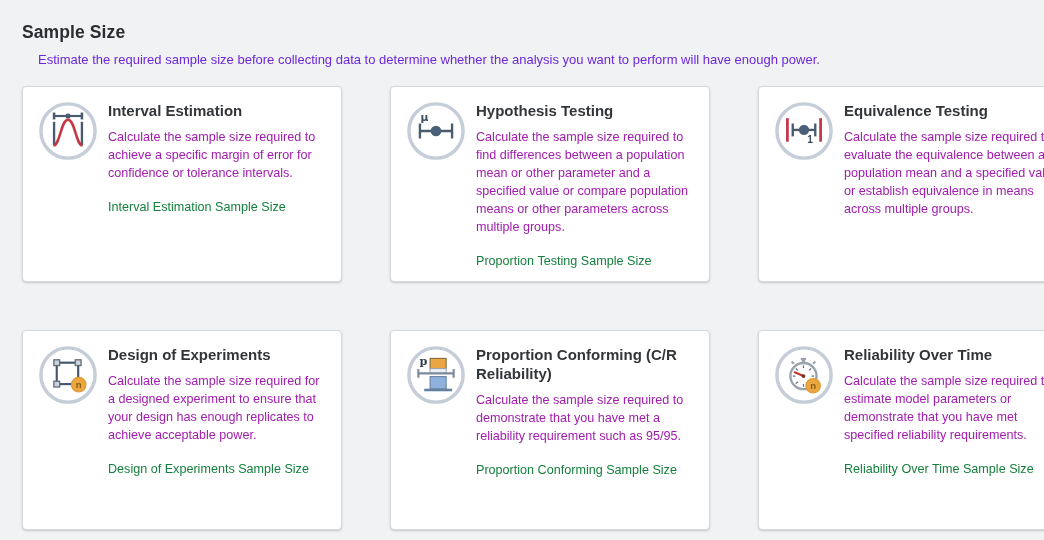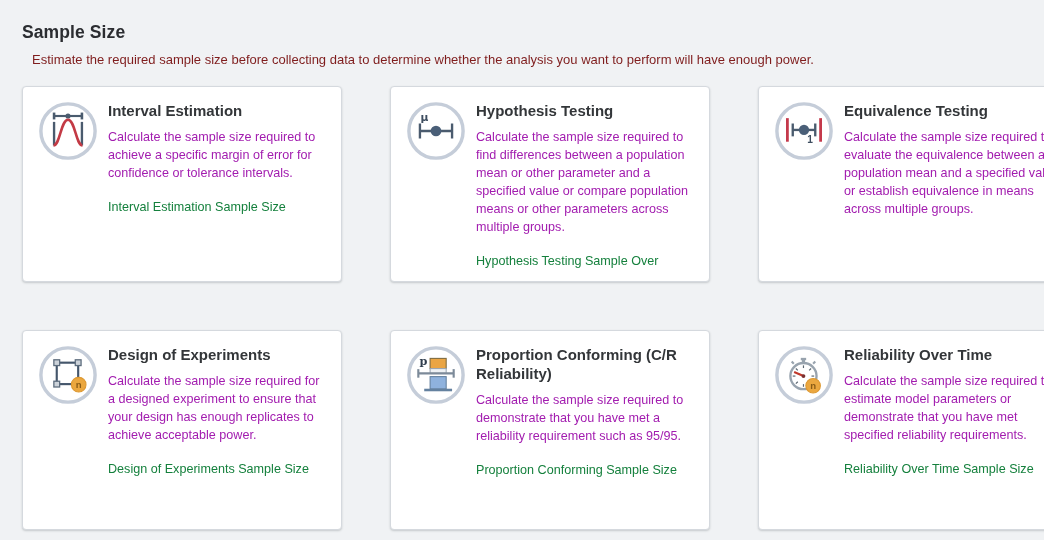--- a/index.html
+++ b/index.html
@@ -8,21 +8,21 @@
     background:#f0f2f4;
     font-family:"Liberation Sans","DejaVu Sans",sans-serif;
     -webkit-font-smoothing:antialiased;
   }
   .page{padding:22px 0 0 22px;}
   .page-title{
     font-size:17.5px;font-weight:700;color:#2b2d31;
     margin:0 4px 9px 0;letter-spacing:.1px;
   }
   .page-subtitle{
-    font-size:13px;color:#7f1d1d;margin:0 0 19px 10px;
+    font-size:13px;color:#6d28d9;margin:0 0 19px 16px;
   }
   .card-grid{
     display:grid;
     grid-template-columns:320px 320px 320px;
     grid-template-rows:196px 200px;
     column-gap:9px;row-gap:13px;gap:48px;
   }
   .card{
     background:#ffffff;
     border:1px solid #d5d9de;
@@ -84,21 +84,21 @@
           <text x="13.5" y="19" font-size="10" font-weight="bold" fill="#3e4e60" font-family="'DejaVu Sans',sans-serif">μ</text>
           <line x1="13" y1="28" x2="43" y2="28" stroke="#4a5b6e" stroke-width="2.2"></line>
           <line x1="13" y1="21" x2="13" y2="35" stroke="#4a5b6e" stroke-width="2.2"></line>
           <line x1="43" y1="21" x2="43" y2="35" stroke="#4a5b6e" stroke-width="2.2"></line>
           <circle cx="28" cy="28" r="5" fill="#4a5f78"></circle>
         </svg>
       </span>
       <div class="card-body">
         <div class="card-title">Hypothesis Testing</div>
         <p class="card-desc">Calculate the sample size required to find differences between a population mean or other parameter and a specified value or compare population means or other parameters across multiple groups.</p>
-        <a class="card-link">Hypothesis Testing Sample Over</a>
+        <a class="card-link">Proportion Testing Sample Size</a>
       </div>
     </div>
 
     <div class="card">
       <span class="card-icon">
         <svg width="60" height="60" viewBox="0 0 56 56">
           <circle cx="28" cy="28" r="25.3" fill="#ffffff" stroke="#c5cdd9" stroke-width="3.2"></circle>
           <line x1="12.5" y1="16" x2="12.5" y2="38" stroke="#c4394b" stroke-width="2.6"></line>
           <line x1="43.5" y1="16" x2="43.5" y2="38" stroke="#c4394b" stroke-width="2.6"></line>
           <line x1="17.5" y1="27" x2="38.5" y2="27" stroke="#4a5b6e" stroke-width="2.2"></line>

